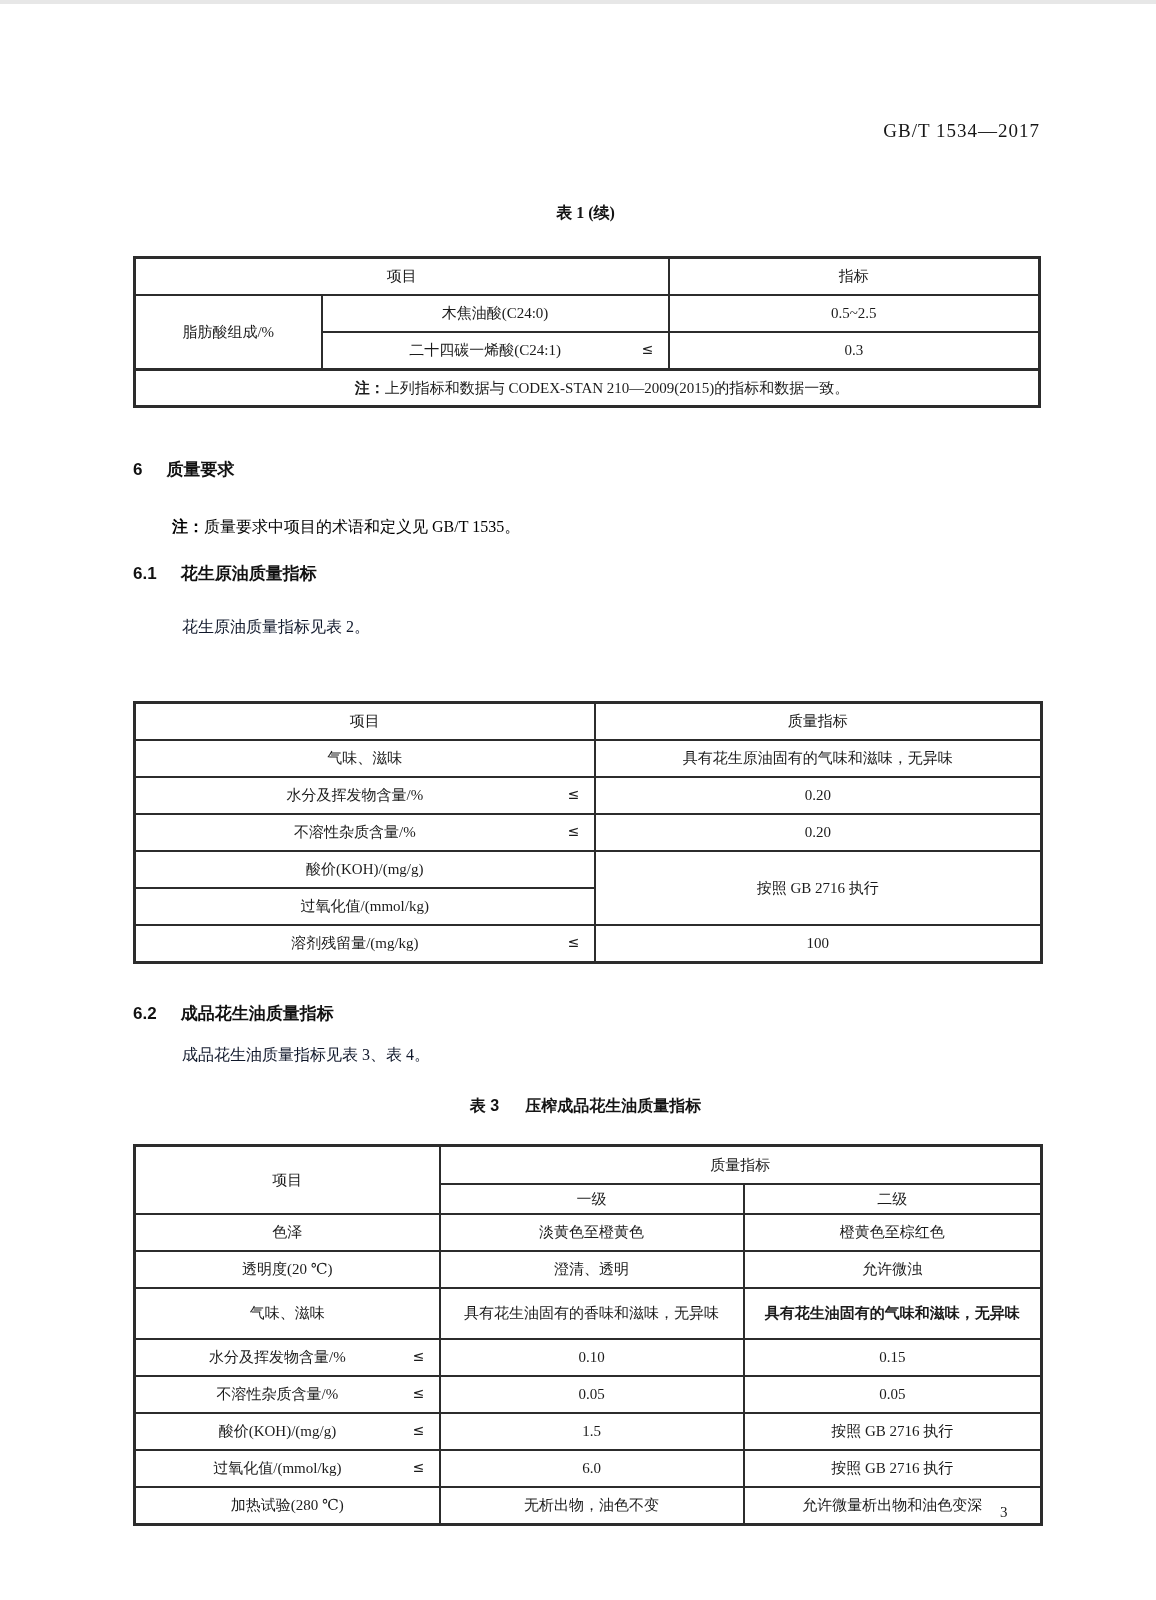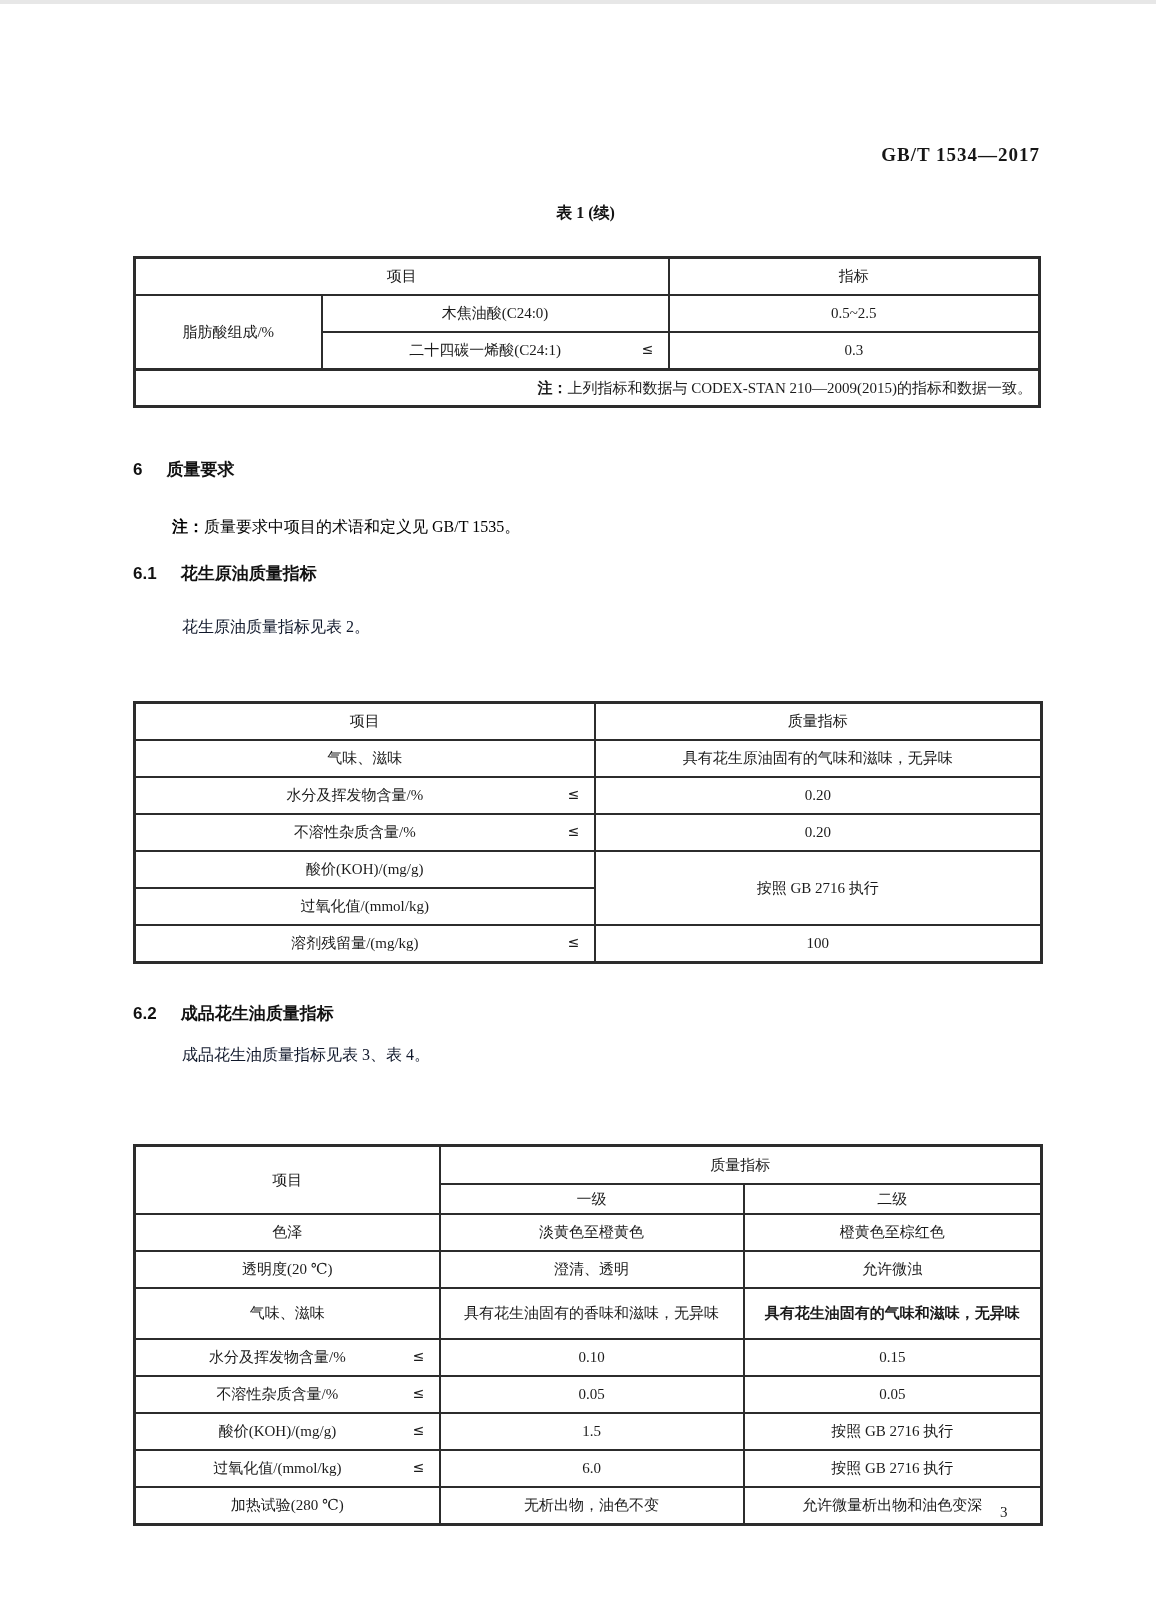--- a/index.html
+++ b/index.html
@@ -3,23 +3,23 @@
 <meta charset="utf-8">
 <style>
   html,body{margin:0;padding:0;background:#ffffff;}
   .page{
     position:relative;width:1156px;height:1600px;background:#ffffff;
     font-family:"Liberation Serif","DejaVu Serif",serif;color:#1b1b1b;
     overflow:hidden;
   }
   .scan-strip{position:absolute;top:0;left:0;width:1156px;height:4px;background:#e7e7e7;}
   .doc-number{
-    position:absolute;top:144px;right:116px;
+    position:absolute;top:120px;right:116px;
     font-family:"Liberation Serif","DejaVu Serif",serif;
-    font-weight:bold;font-size:19px;letter-spacing:1px;color:#161616;text-align:center;
+    font-weight:normal;font-size:19px;letter-spacing:1px;color:#161616;text-align:center;
   }
   .tbl-title{
     position:absolute;left:133px;width:905px;text-align:center;
     font-family:"Liberation Sans","DejaVu Sans",sans-serif;
     font-weight:bold;font-size:16px;color:#141414;
   }
   .tbl-title .gap{margin-left:26px;}
   .sec{
     position:absolute;left:133px;
     font-family:"Liberation Sans","DejaVu Sans",sans-serif;
@@ -34,21 +34,21 @@
     background:#ffffff;border:3px solid #2c2c2c;
   }
   table.tbl td{
     border:2px solid #2c2c2c;font-size:15px;text-align:center;
     vertical-align:middle;padding:0 6px;color:#1b1b1b;overflow:hidden;
   }
   .hdr td{border-bottom-width:3px;}
   .subhdr td{border-bottom-width:3px;}
   td.item-cell{text-align:left;padding-left:14px;}
   span.le{float:right;padding-right:8px;font-family:"DejaVu Sans",sans-serif;font-size:14px;}
-  tr.noterow td{border-top-width:3px;text-align:right;padding-left:36px;}
+  tr.noterow td{border-top-width:3px;text-align:center;padding-left:36px;}
   tr.noterow .b{font-weight:bold;}
   #table1 td{height:35px;}
   #table1 tr.noterow td{height:34px;}
   #table2 td{height:35px;}
   #table3 td{height:35px;}
   #table3 tr.hdr td{height:36px;}
   #table3 tr.subhdr td{height:28px;}
   .watermark{
     position:absolute;left:697px;top:736px;width:36px;height:27px;
     background:#b8d0e8;opacity:0.55;border-radius:2px;
@@ -144,20 +144,23 @@
       </tr>
     </tbody>
   </table>
 
   <div class="sec" style="top:1002px;">
     <span class="num">6.2</span><span>成品花生油质量指标</span>
   </div>
 
   <div class="para" style="top:1045px;">成品花生油质量指标见表 3、表 4。</div>
 
+  <div class="tbl-title" style="top:1096px;">
+    <span>表 3</span><span class="gap">压榨成品花生油质量指标</span>
+  </div>
 
   <table class="tbl" id="table3" style="left:133px;top:1144px;width:907px;">
     <colgroup>
         <col style="width:305px">
         <col style="width:304px">
         <col style="width:298px">
       </colgroup>
     <tbody>
       <tr class="hdr">
         <td rowspan="2">项目</td>

